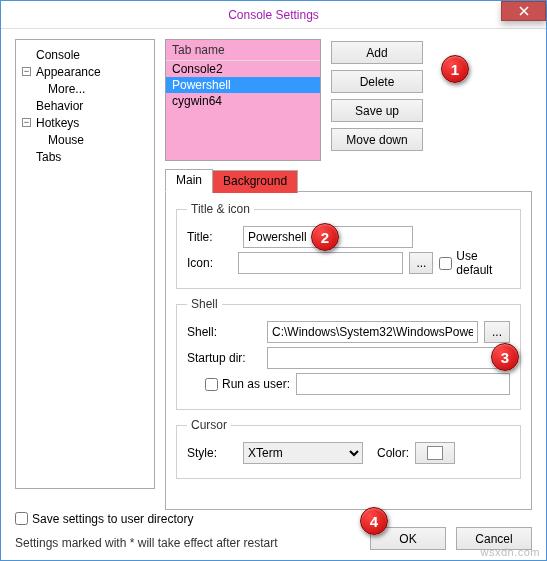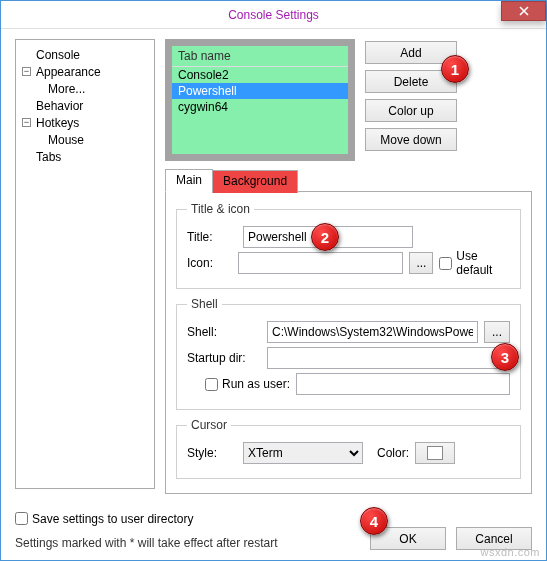--- a/index.html
+++ b/index.html
@@ -15,35 +15,35 @@
   .tree { width: 140px; height: 450px; border: 1px solid #a9a9a9; background: #fff; padding: 6px 2px; }
   .tree-item { display: flex; align-items: center; height: 17px; padding-left: 4px; cursor: default; }
   .tree-item .tog { width: 9px; height: 9px; border: 1px solid #8a8a8a; margin-right: 3px; display: inline-flex; align-items: center; justify-content: center; font-size: 9px; line-height: 1; color: #333; background: #fff; }
   .tree-item.no-tog { padding-left: 16px; }
   .tree-item.child { padding-left: 28px; }
   .tree-item .lbl { padding: 0 2px; }
 
   .right-col { flex: 1; position: relative; }
 
   .tablist-frame { display: flex; gap: 10px; }
-  .tablist { width: 190px; height: 122px; border: 7px solid #a3a3a3; background: #86efac; }
+  .tablist { width: 156px; height: 122px; border: 1px solid #a3a3a3; background: #f9a8d4; }
   .tablist .hdr { padding: 3px 6px; color: #333; }
   .tablist .rowline { height: 1px; background: #dcdcdc; }
   .tablist .row { padding: 1px 6px; cursor: default; }
   .tablist .row.sel { background: #3399ff; color: #fff; }
 
   .side-btns { display: flex; flex-direction: column; gap: 6px; margin-top: 2px; width: 92px; text-align: right; }
   .btn { height: 23px; border: 1px solid #acacac; background: linear-gradient(#f5f5f5,#e7e7e7); cursor: pointer; display: flex; align-items: center; justify-content: center; }
 
   .tabs { margin-top: 8px; position: relative; }
   .tabstrip { display: flex; position: relative; z-index: 2; }
   .tab { padding: 3px 10px 4px; border: 1px solid #acacac; border-bottom: none; background: #fff; margin-right: -1px; cursor: pointer; position: relative; }
   .tab.inactive { background: #ef4444; top: 1px; }
   .tab.active { top: 0; border-bottom: 1px solid #fff; }
-  .tabpanel { border: 1px solid #acacac; padding: 10px 10px 14px 10px; margin-top: -1px; }
+  .tabpanel { border: 1px solid #acacac; padding: 10px 10px 30px 10px; margin-top: -1px; }
 
   fieldset.group { border: 1px solid #d0d0d0; margin: 0 0 8px 0; padding: 8px 10px 12px 10px; }
   fieldset.group legend { padding: 0 4px; color: #333; }
 
   .form-row { display: flex; align-items: center; height: 26px; gap: 6px; }
   .form-row .lab { width: 50px; }
   .form-row.shell-row .lab { width: 74px; }
   input.txt { height: 22px; border: 1px solid #abadb3; padding: 1px 4px; background: #fff; }
   .dots-btn { width: 26px; height: 22px; border: 1px solid #acacac; background: linear-gradient(#f5f5f5,#e7e7e7); display: flex; align-items: center; justify-content: center; cursor: pointer; }
   label.chk { display: inline-flex; align-items: center; gap: 4px; cursor: pointer; }
@@ -110,21 +110,21 @@
           <div class="tablist">
             <div class="hdr">Tab name</div>
             <div class="rowline"></div>
             <div class="row">Console2</div>
             <div class="row sel">Powershell</div>
             <div class="row">cygwin64</div>
           </div>
           <div class="side-btns">
             <div class="btn">Add</div>
             <div class="btn">Delete</div>
-            <div class="btn">Color up</div>
+            <div class="btn">Save up</div>
             <div class="btn">Move down</div>
           </div>
         </div>
 
         <div class="tabs">
           <div class="tabstrip">
             <div class="tab active">Main</div>
             <div class="tab inactive">Background</div>
           </div>
           <div class="tabpanel">

